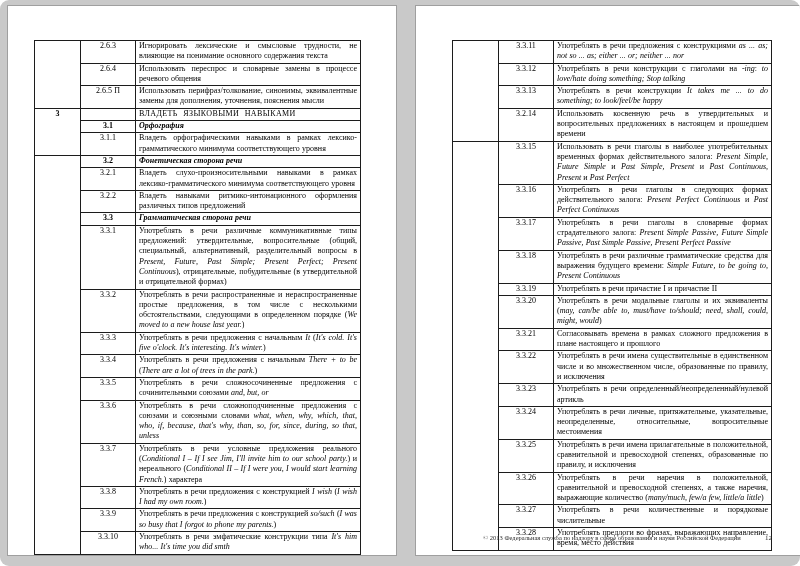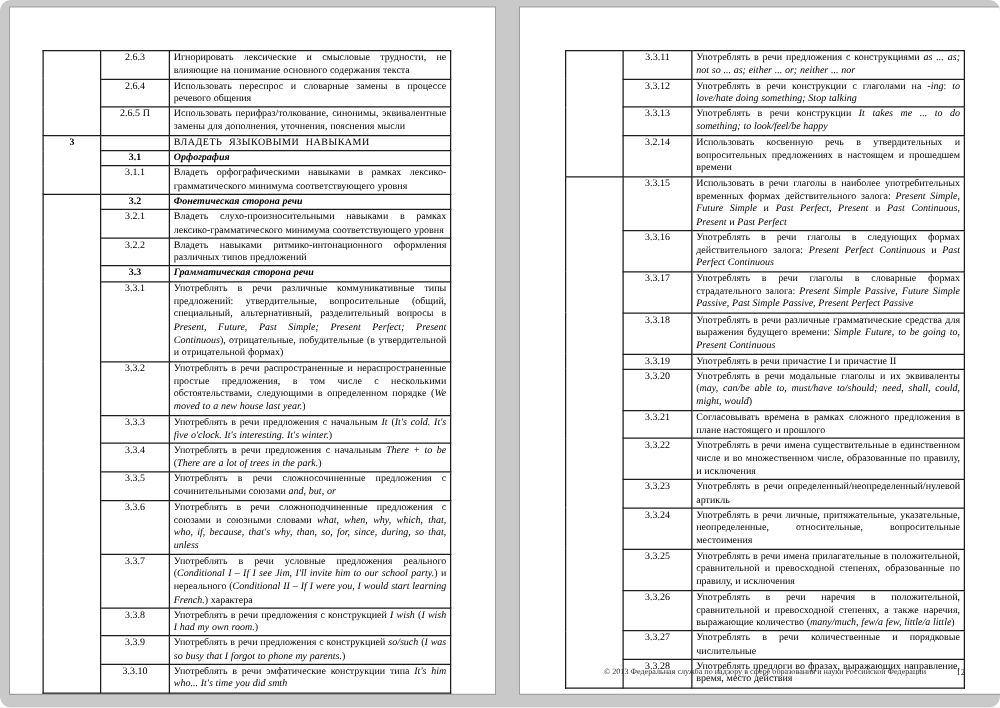--- a/index.html
+++ b/index.html
@@ -191,21 +191,21 @@
             <td class="col-code">3.3.13</td>
             <td class="col-text"><span>Употреблять в речи конструкции </span><i>It takes me ... to do something; to look/feel/be happy</i></td>
           </tr>
           <tr>
             <td class="col-code">3.2.14</td>
             <td class="col-text"><span>Использовать косвенную речь в утвердительных и вопросительных предложениях в настоящем и прошедшем времени</span></td>
           </tr>
           <tr>
             <td class="col-section" rowspan="14"></td>
             <td class="col-code">3.3.15</td>
-            <td class="col-text"><span>Использовать в речи глаголы в наиболее употребительных временных формах действительного залога: </span><i>Present Simple, Future Simple</i><span> и </span><i>Past Perfect, Present</i><span> и </span><i>Past Continuous, Present</i><span> и </span><i>Past Perfect</i></td>
+            <td class="col-text"><span>Использовать в речи глаголы в наиболее употребительных временных формах действительного залога: </span><i>Present Simple, Future Simple</i><span> и </span><i>Past Simple, Present</i><span> и </span><i>Past Continuous, Present</i><span> и </span><i>Past Perfect</i></td>
           </tr>
           <tr>
             <td class="col-code">3.3.16</td>
             <td class="col-text"><span>Употреблять в речи глаголы в следующих формах действительного залога: </span><i>Present Perfect Continuous</i><span> и </span><i>Past Perfect Continuous</i></td>
           </tr>
           <tr>
             <td class="col-code">3.3.17</td>
             <td class="col-text"><span>Употреблять в речи глаголы в словарные формах страдательного залога: </span><i>Present Simple Passive, Future Simple Passive, Past Simple Passive,  Present Perfect Passive</i></td>
           </tr>
           <tr>

